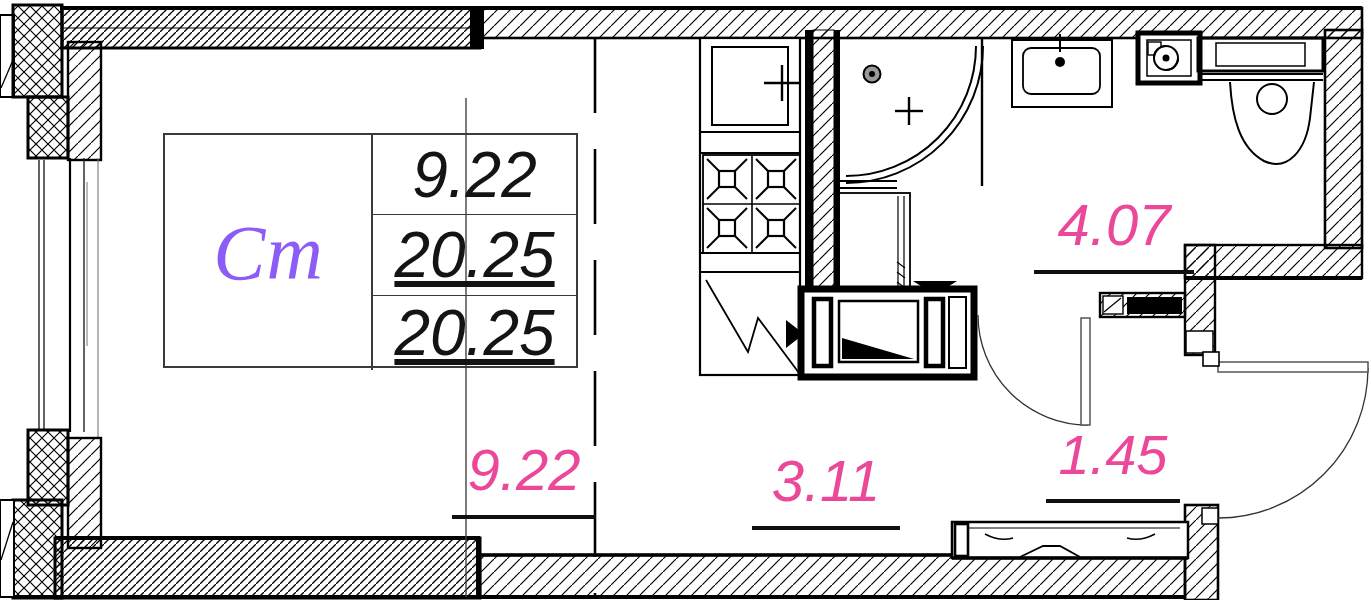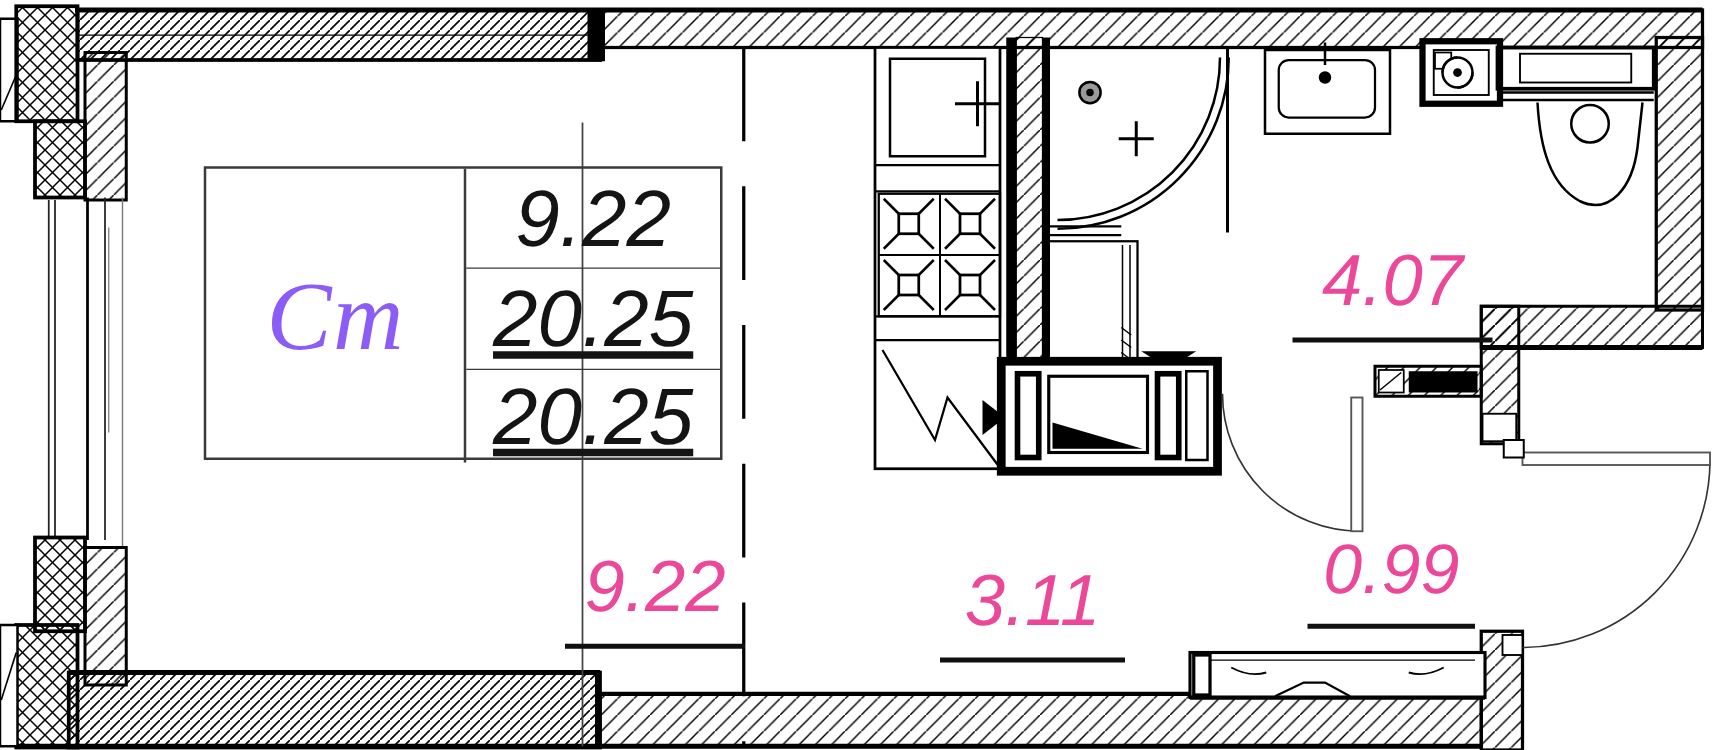--- a/index.html
+++ b/index.html
@@ -239,15 +239,15 @@
 <div id="unit-table">
   <div class="type">Ст</div>
   <div class="val">9.22</div>
   <div class="val">20.25</div>
   <div class="val">20.25</div>
 </div>
 
 <div class="lbl v-living">9.22</div>
 <div class="lbl v-kitchen">3.11</div>
 <div class="lbl v-bath">4.07</div>
-<div class="lbl v-hall">0.99</div>
+<div class="lbl v-hall">1.45</div>
 
 </div>
 
 </body></html>

